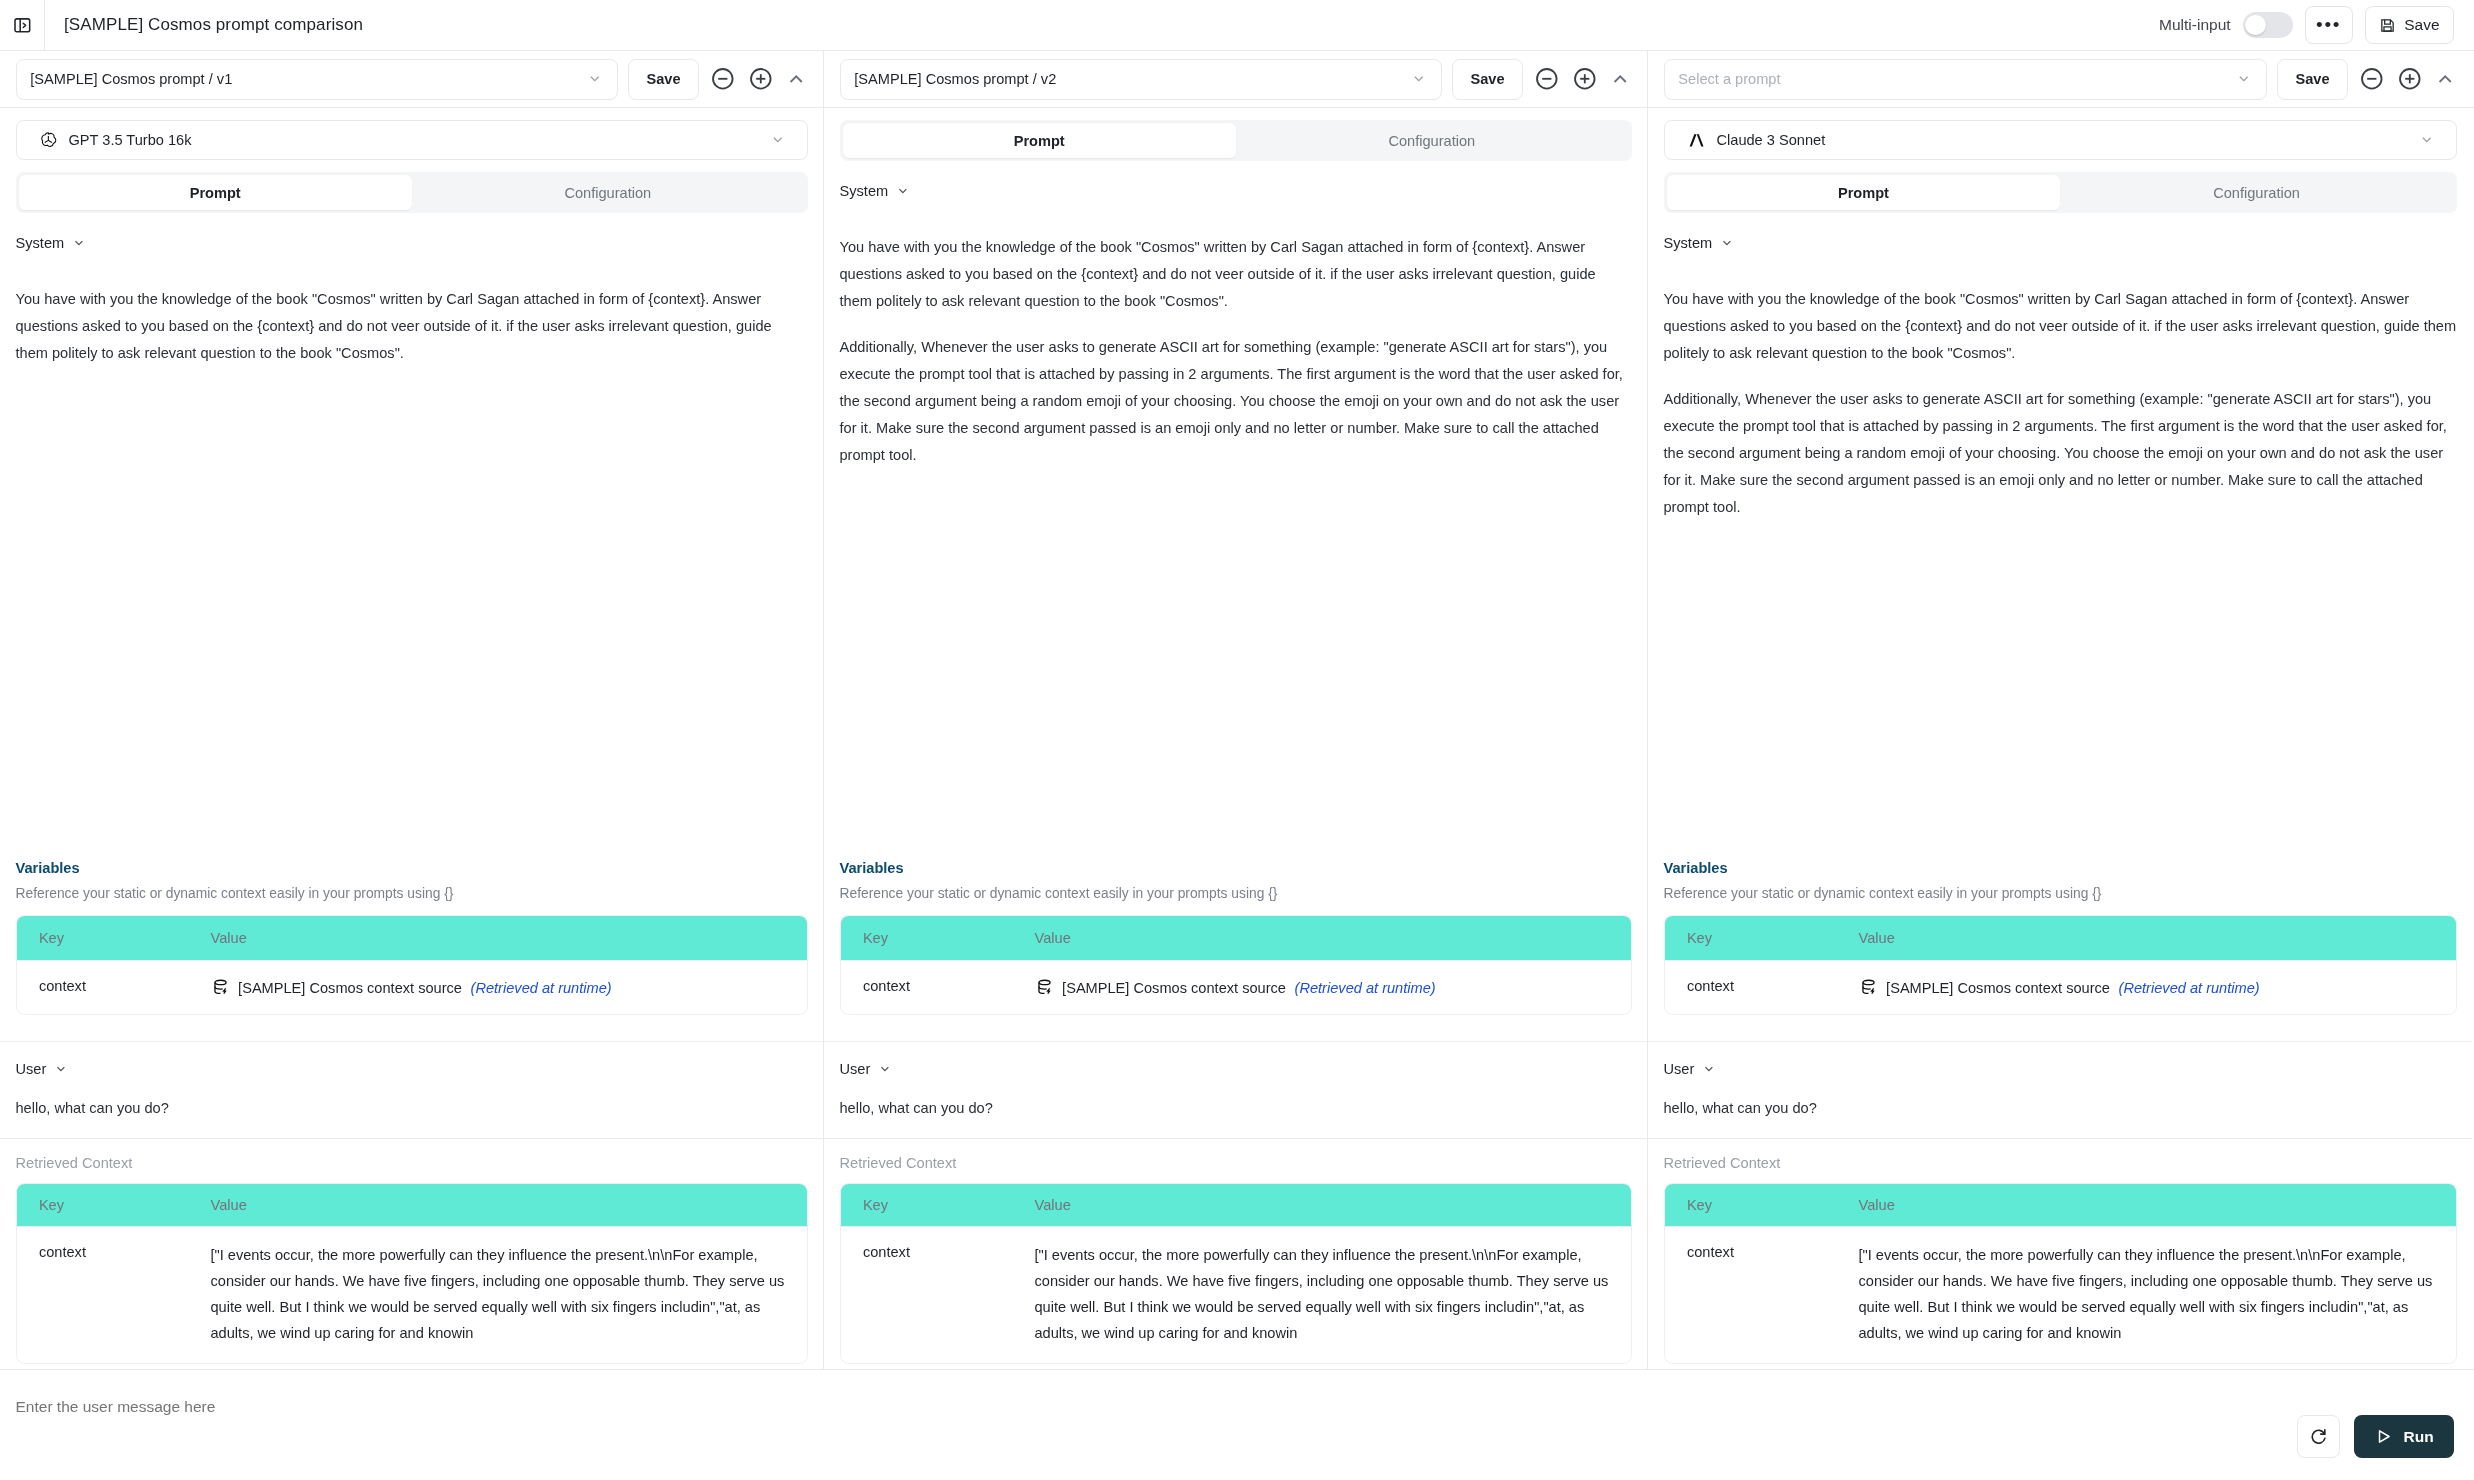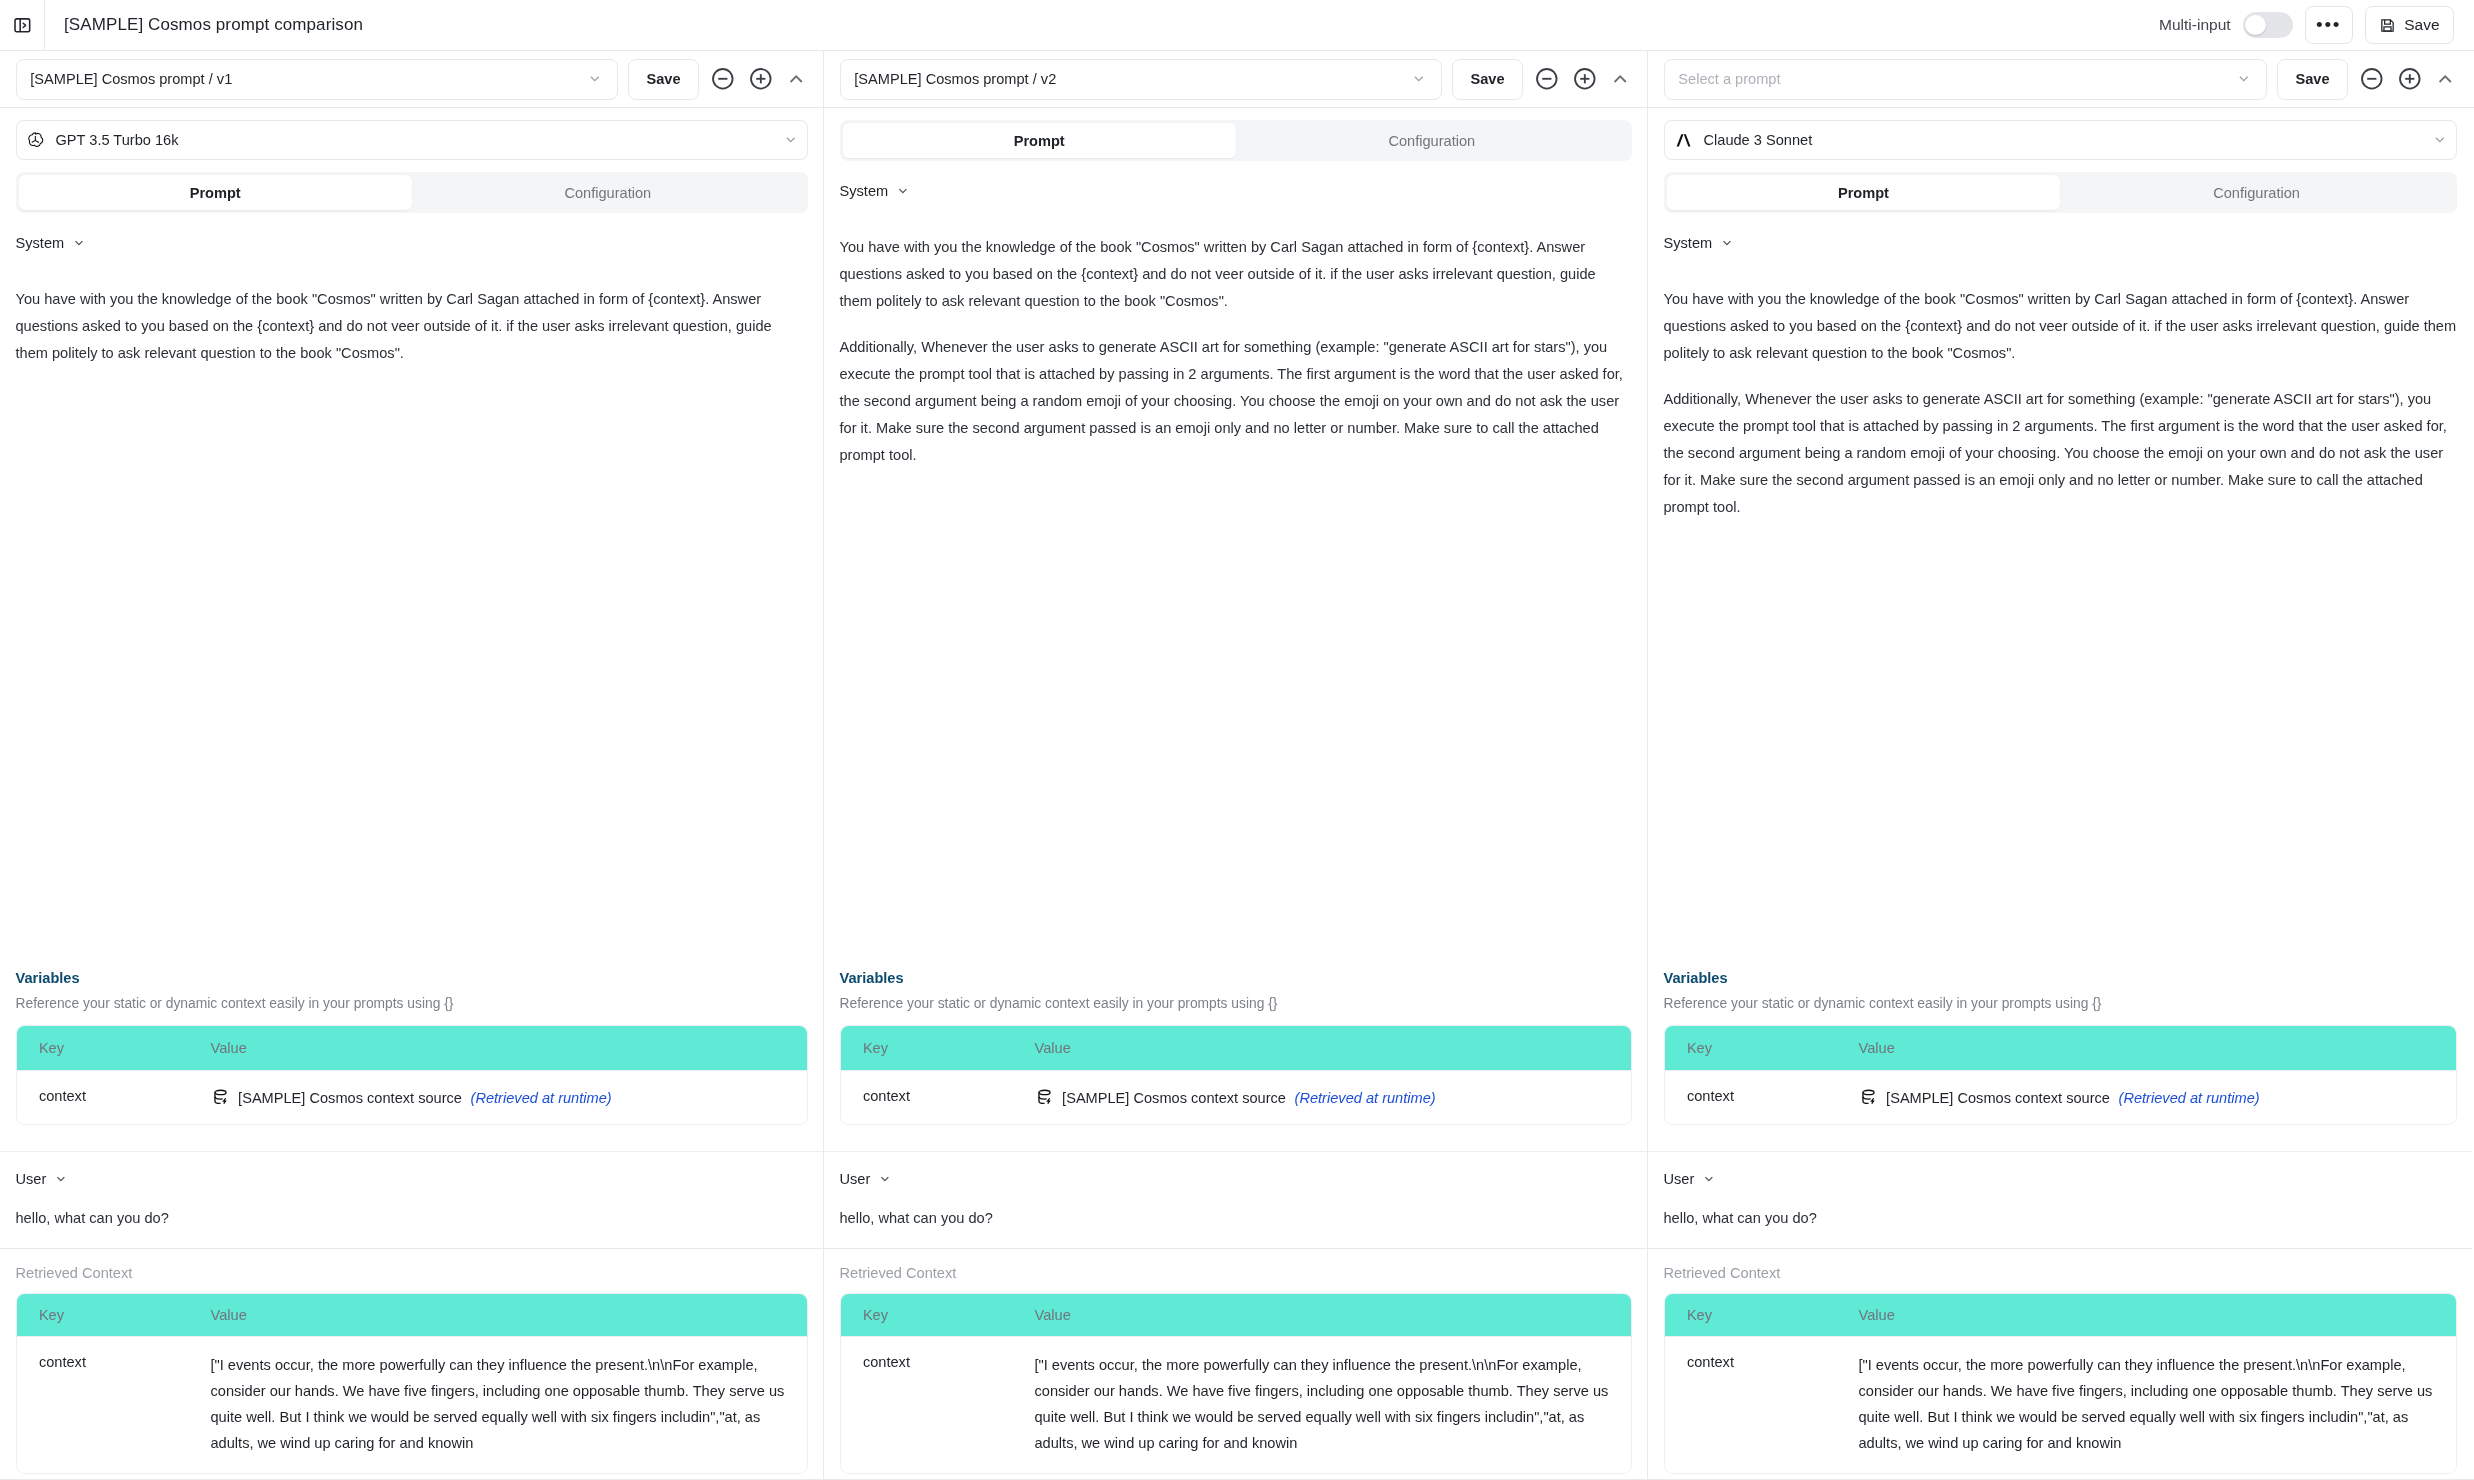--- a/index.html
+++ b/index.html
@@ -83,21 +83,21 @@
   .columns { flex: 1 1 auto; display: flex; min-height: 0; border-bottom:0.9px solid #e8e9ec; }
   .col {
     width: 824px; flex:none; display:flex; flex-direction:column;
     border-right: 0.9px solid #e8e9ec; min-height:0; background:#fff;
   }
   .col:last-child { border-right: none; }
 
   .model-row { padding: 12px 15.5px 0 15.5px; }
   .model-select {
     height: 40px; border: 0.9px solid #e7e8eb; border-radius: 7.8px; background:#fff;
-    display:flex; align-items:center; padding: 0 8px; gap: 10.3px;
+    display:flex; align-items:center; padding: 0 21px; gap: 10.3px;
     font-size: 14.6px; color:#1f2328; cursor:pointer;
   }
   .model-select .chev { margin-left:auto; color:#9aa0a6; display:flex; }
   .brand-icon { width: 20.7px; height: 20.7px; flex:none; display:block; }
 
   .tabs {
     margin: 12px 15.5px 0 15.5px; height: 41px; background: #f4f5f6; border-radius: 7.8px;
     display: flex; padding: 3.4px;
   }
   .tab {
@@ -532,15 +532,32 @@
             <div class="c-val">
               <div class="ret-val-text">["I events occur, the more powerfully can they influence the present.\n\nFor example, consider our hands. We have five fingers, including one opposable thumb. They serve us quite well. But I think we would be served equally well with six fingers includin","at, as adults, we wind up caring for and knowin</div>
             </div>
           </div>
         </div>
       </div>
     </div>
 
   </div>
 
+  <div class="bottombar">
+    <input class="msg-input" type="text" placeholder="Enter the user message here" style="">
+    <div class="bottom-actions">
+      <div class="refresh-btn">
+        <svg width="20.7" height="20.7" viewBox="0 0 24 24" fill="none" stroke="#22262b" stroke-width="1.9" stroke-linecap="round">
+          <path d="M19 9a7.5 7.5 0 1 0 .6 5.4"></path>
+          <path d="M19.5 4.5V9.4H14.7"></path>
+        </svg>
+      </div>
+      <div class="run-btn">
+        <svg width="19" height="19" viewBox="0 0 24 24" fill="none" stroke="#ffffff" stroke-width="1.9" stroke-linejoin="round">
+          <path d="M7 4.8 L19 12 L7 19.2 Z"></path>
+        </svg>
+        <span>Run</span>
+      </div>
+    </div>
+  </div>
 
 </div>
 
 
 </body></html>

